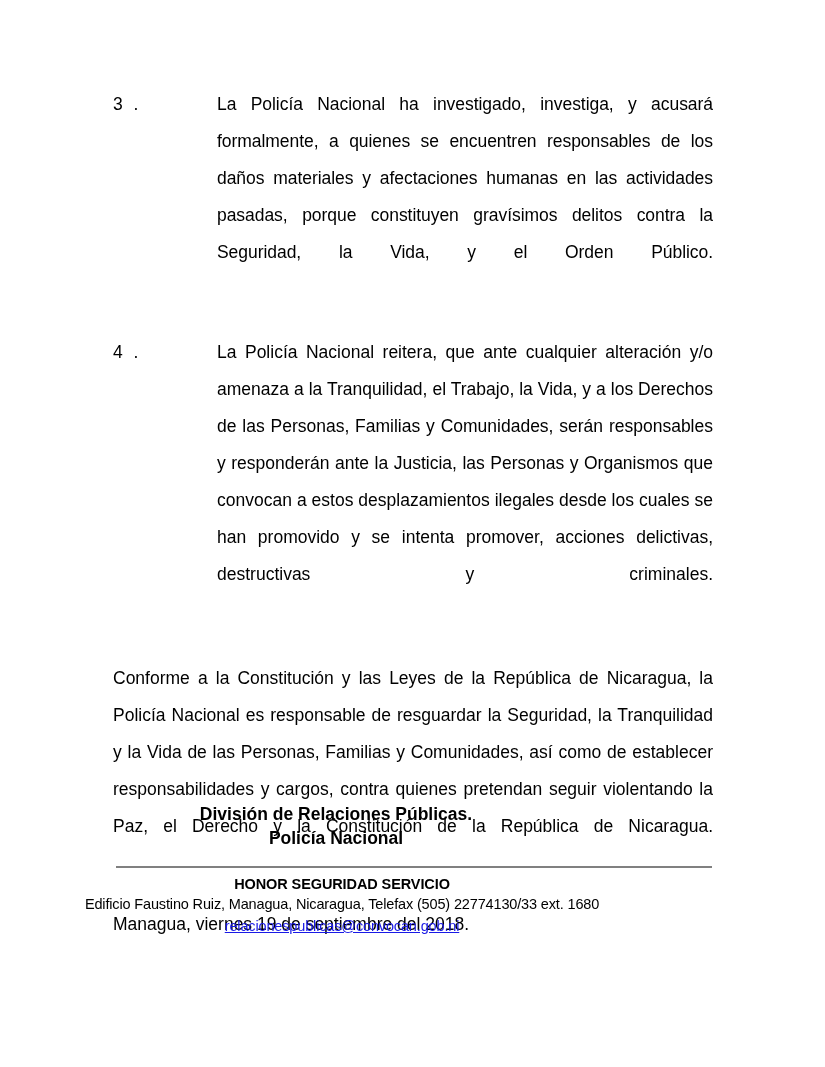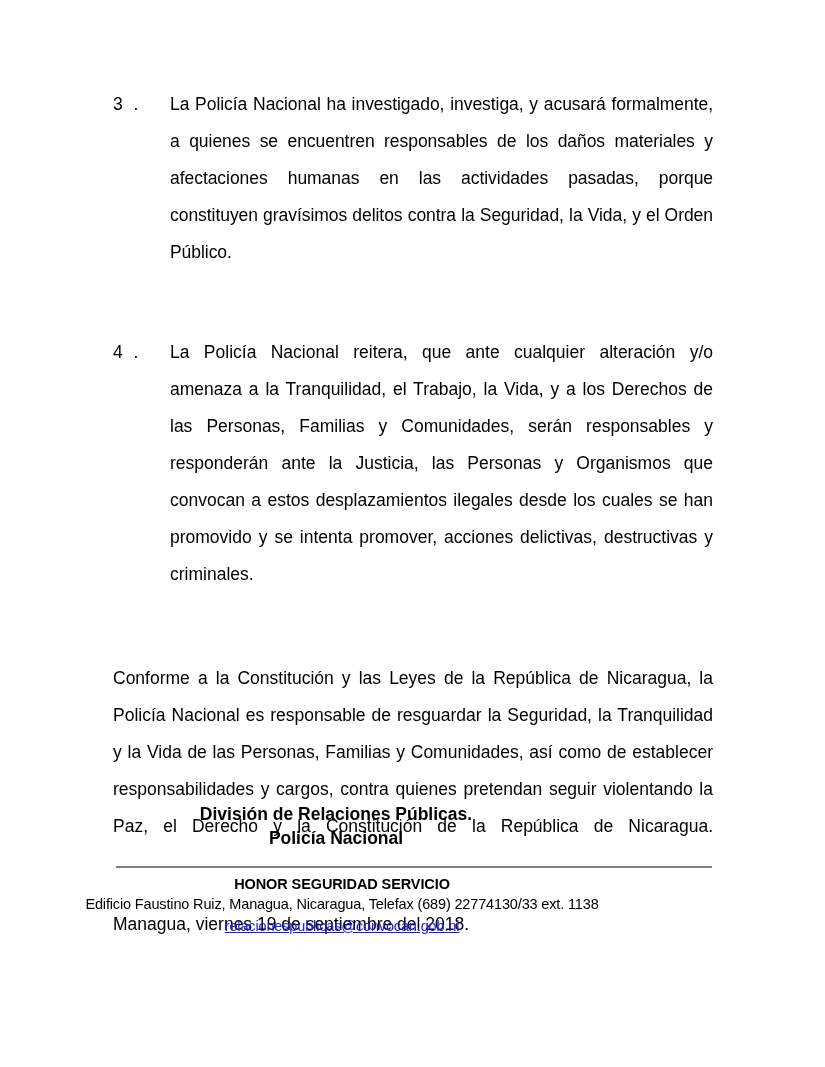--- a/index.html
+++ b/index.html
@@ -47,20 +47,21 @@
     line-height: 37px;
     letter-spacing: 3px;
     white-space: pre;
   }
   .clause-body {
     font-size: 17.5px;
     line-height: 37px;
     text-align: justify;
     text-justify: inter-word;
     hyphens: none;
+    margin-left: 47px;
   }
   
   .clause-body::after,
   .para::after {
     content: "";
     display: inline-block;
     width: 100%;
   }
 
   .para {
@@ -165,19 +166,19 @@
 
   <div class="signature">
     <span class="sig-line">División de Relaciones Públicas.</span>
     <span class="sig-line">Policía Nacional</span>
   </div>
 
   <div class="footer-rule"></div>
 
   <div class="footer">
     <div class="footer-title">HONOR SEGURIDAD SERVICIO</div>
-    <div class="footer-address">Edificio Faustino Ruiz, Managua, Nicaragua, Telefax (689) 22774130/33 ext. 1138</div>
+    <div class="footer-address">Edificio Faustino Ruiz, Managua, Nicaragua, Telefax (505) 22774130/33 ext. 1680</div>
     <div class="footer-email-wrap">
       <span class="footer-email">relacionespublicas@convocan.gob.ni</span>
     </div>
   </div>
 
 </div>
 
 </body></html>

